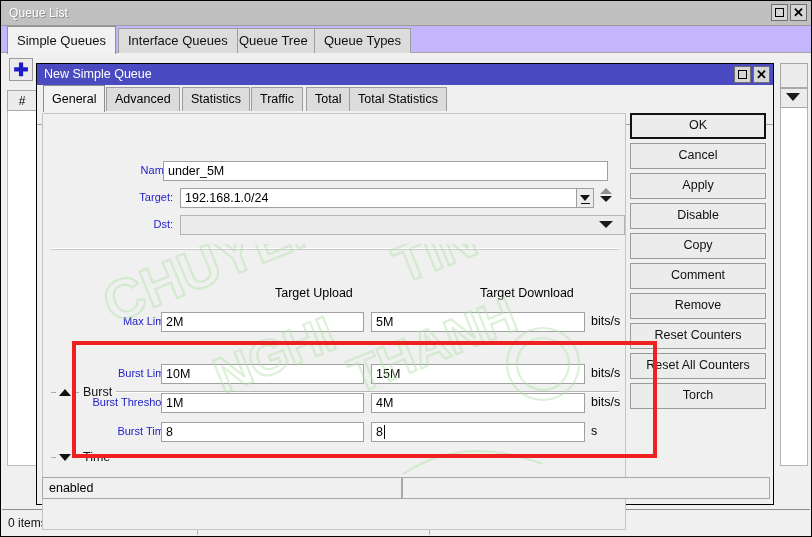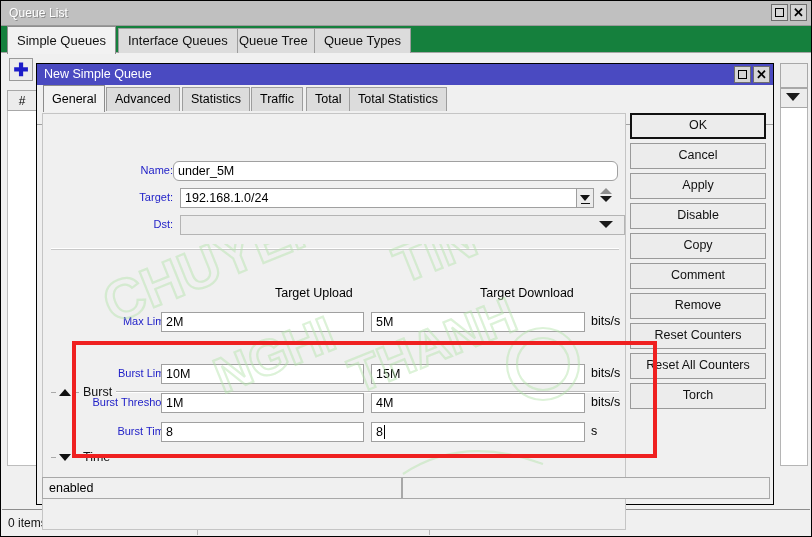--- a/index.html
+++ b/index.html
@@ -51,21 +51,21 @@
     border: 1.5px solid #000;
     background: #d6d6d6;
     box-sizing: border-box;
   }
   .winbtn .xx { font-size: 13px; line-height: 11px; color: #000; font-weight: 600;}
 
   
   #maintabs {
     position: absolute; left: 0; top: 25px;
     width: 810px; height: 27px;
-    background: #15803d;
+    background: #c4b5fd;
     box-sizing: border-box;
     border-bottom: 1px solid #a5a5a5;
   }
   .mtab {
     position: absolute; top: 2px; height: 25px;
     background: #dcdcdc;
     border: 1px solid #9d9d9d;
     border-bottom: none;
     box-sizing: border-box;
     padding: 4px 9px 0 9px;
@@ -442,21 +442,21 @@
           <text x="255" y="150" font-family="Liberation Sans, sans-serif" font-size="50" font-weight="bold" transform="rotate(-22 255 150)" stroke="#b5e3ab" fill="none">THANH</text>
           <text x="300" y="40" font-family="Liberation Sans, sans-serif" font-size="52" font-weight="bold" transform="rotate(-22 300 40)" stroke="#b5e3ab" fill="none">TIN</text>
           <circle cx="440" cy="120" r="36" stroke="#b5e3ab"></circle>
           <circle cx="440" cy="120" r="26" stroke="#b5e3ab"></circle>
           <path d="M300 230 q60 -40 140 -10" stroke="#b5e3ab"></path>
         </g>
       </svg>
 
       <div class="frow" style="left:0; top:47px; width:584px;">
         <span class="flabel" style="left:60px; top:0; width:70px;">Name:</span>
-        <div class="finput" style="left:130px; top:0; width:445px;border-radius:6px;">under_5M</div>
+        <div class="finput" style="left:120px; top:0; width:445px;">under_5M</div>
       </div>
 
       <div class="frow" style="left:0; top:74px; width:584px;">
         <span class="flabel" style="left:60px; top:0; width:70px;">Target:</span>
         <div class="finput" style="left:137px; top:0; width:397px;">192.168.1.0/24</div>
         <div class="ddbtn" style="left:533px; top:0;">
           <span class="arw"></span>
           <span class="bar"></span>
         </div>
         <div class="spinner" style="left:556px; top:0;">

